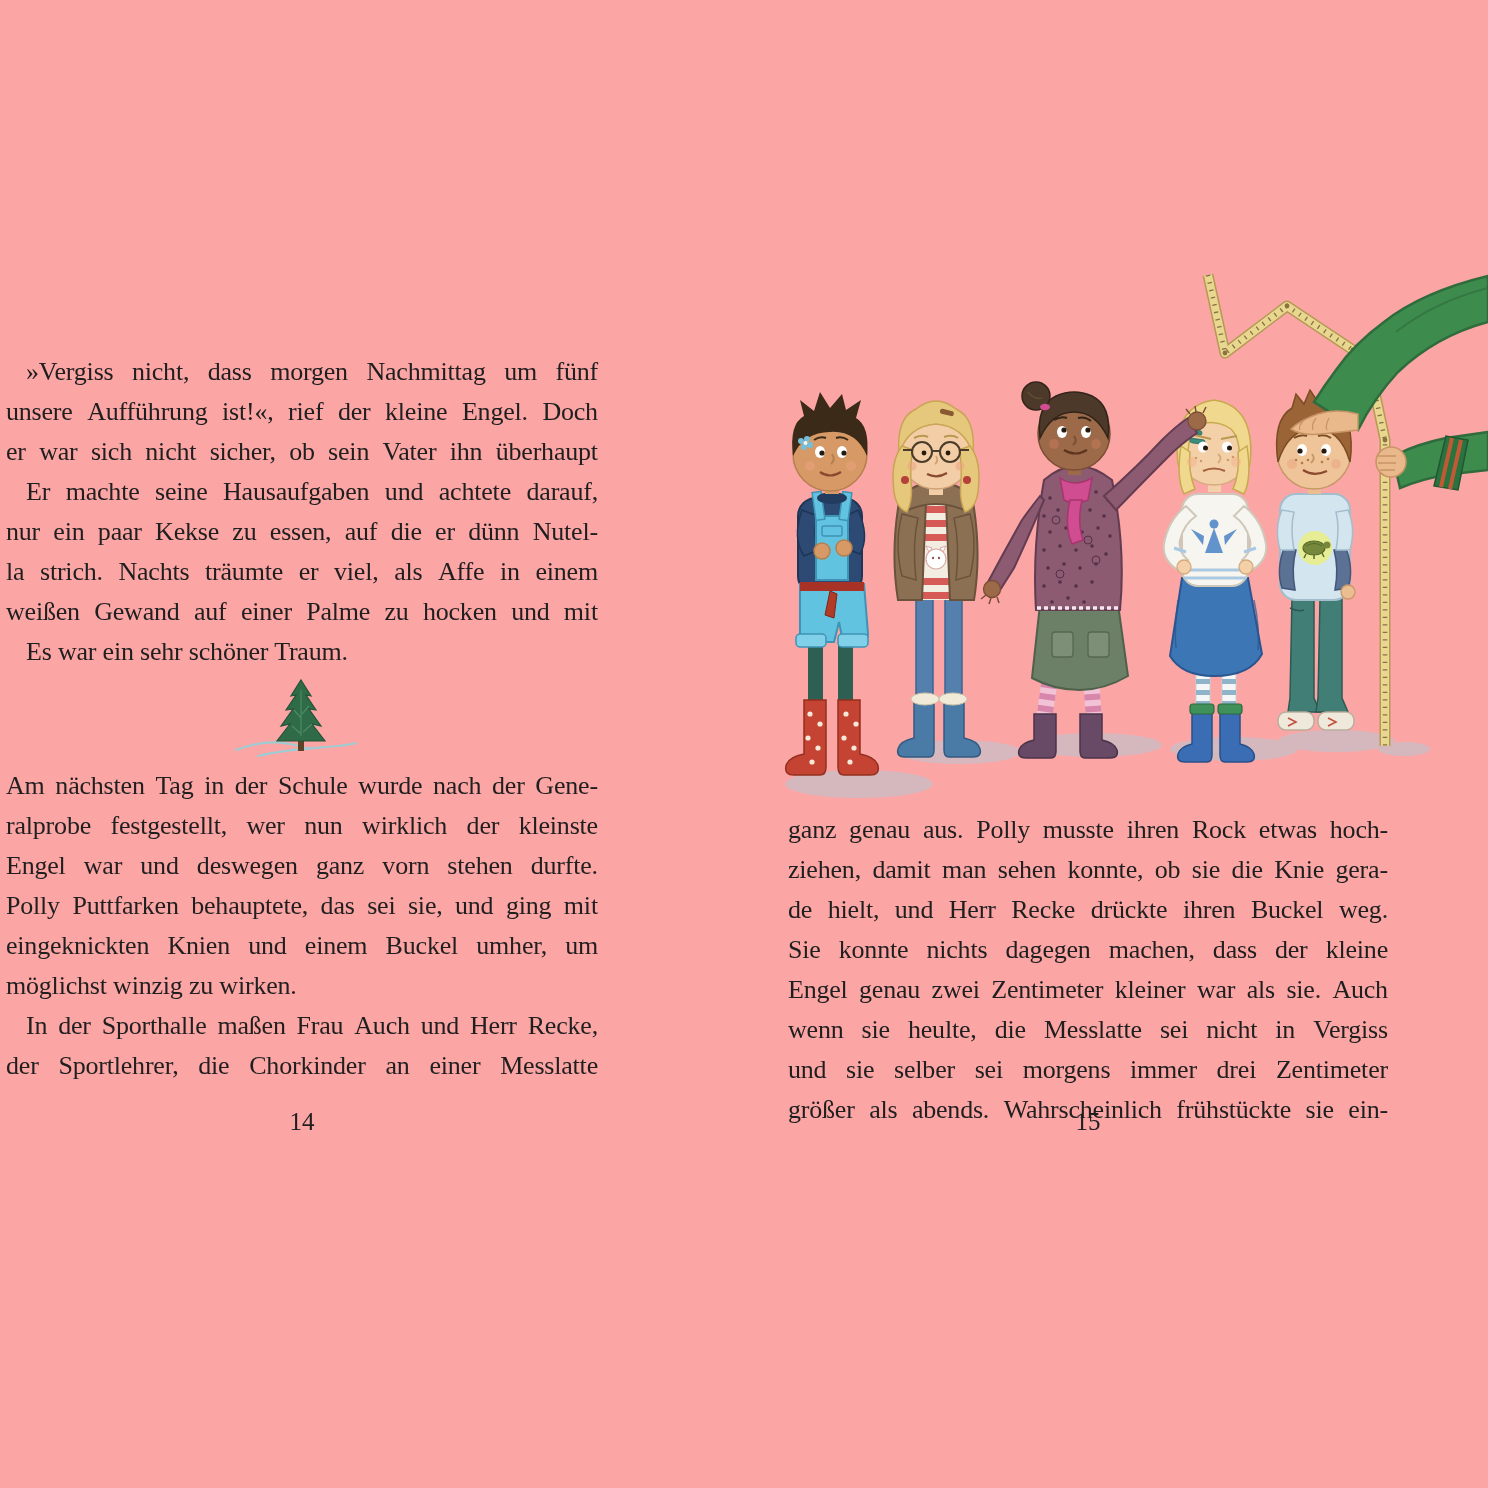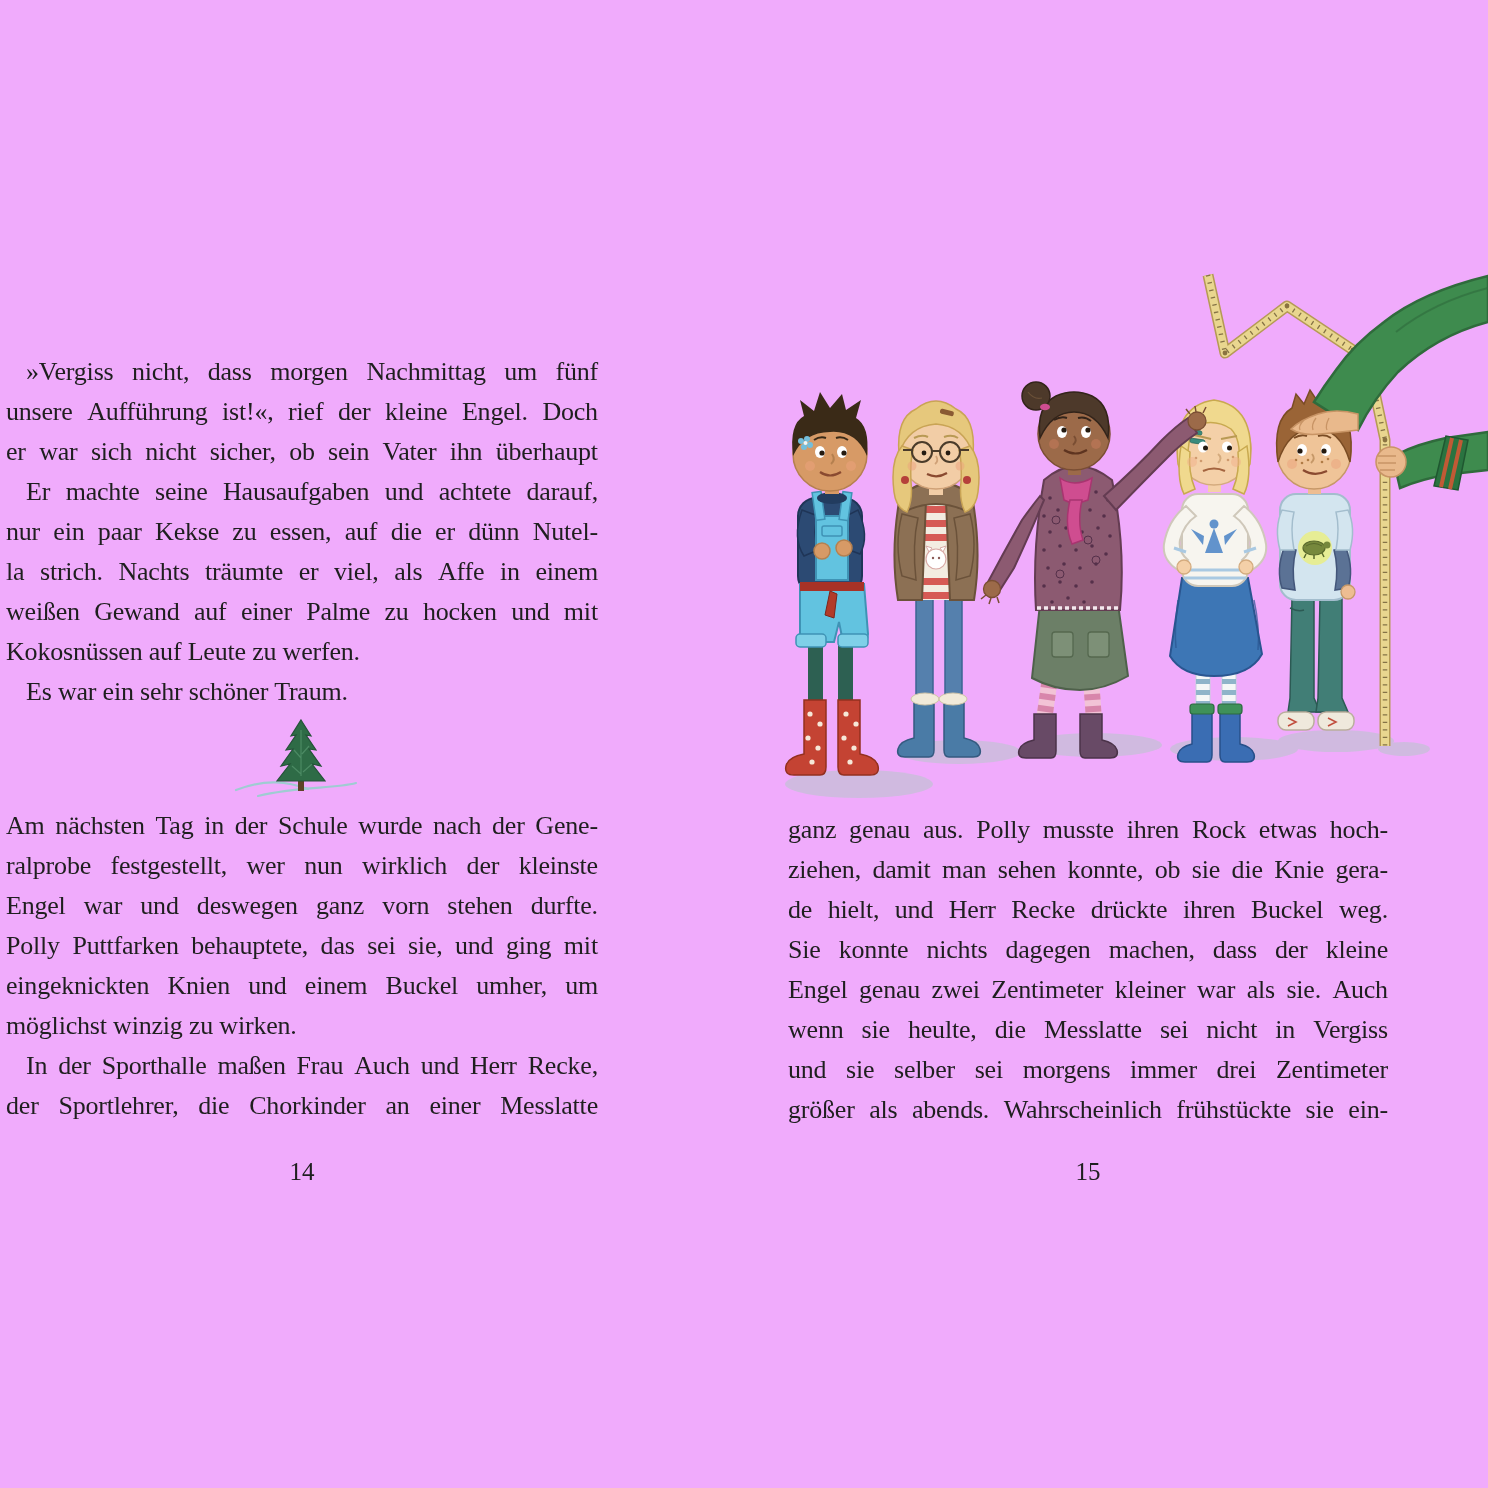--- a/index.html
+++ b/index.html
@@ -1,27 +1,27 @@
 <!DOCTYPE html>
 <html><head>
 <meta charset="utf-8">
 <title>Book spread</title>
 <style>
   html,body{margin:0;padding:0;background:#ffffff;}
-  .spread{position:relative;width:1488px;height:1488px;background:#f0abfc;overflow:hidden;
+  .spread{position:relative;width:1488px;height:1488px;background:#fca5a5;overflow:hidden;
           font-family:"Liberation Serif","DejaVu Serif",serif;color:#1f1f1f;}
   .text-column{position:absolute;font-size:26px;letter-spacing:-0.2px;}
   .col-left{left:6px;top:352px;width:592px;}
   .col-right{left:788px;top:810px;width:600px;}
   .line{height:40px;line-height:40px;white-space:nowrap;}
   .line.just{display:flex;justify-content:space-between;white-space:normal;}
   .line.just span{white-space:pre;}
   .line.indent{padding-left:20px;}
   .divider{height:92px;display:flex;align-items:flex-end;justify-content:center;padding-bottom:2px;}
-  .page-number{position:absolute;top:1158px;font-size:25px;letter-spacing:0;text-align:center;}
+  .page-number{position:absolute;top:1108px;font-size:25px;letter-spacing:0;text-align:center;}
   .pn-left{left:6px;width:592px;}
   .pn-right{left:788px;width:600px;}
   .illustration{position:absolute;left:744px;top:248px;width:744px;height:560px;margin:0;}
   .illustration svg{display:block;}
 </style>
 </head>
 <body>
 
 <div class="spread">
 
@@ -96,21 +96,20 @@
           <span>weißen</span>
           <span>Gewand</span>
           <span>auf</span>
           <span>einer</span>
           <span>Palme</span>
           <span>zu</span>
           <span>hocken</span>
           <span>und</span>
           <span>mit</span>
         </div>
-        <div class="line">Kokosnüssen auf Leute zu werfen.</div>
         <div class="line indent">Es war ein sehr schöner Traum.</div>
   <div class="divider">
     <svg width="160" height="88" viewBox="0 0 160 88" xmlns="http://www.w3.org/2000/svg">
       <path d="M14,74 C45,62 66,66 86,73" fill="none" stroke="#9fccd2" stroke-width="2.2" stroke-linecap="round"></path>
       <path d="M36,80 C76,70 112,73 134,67" fill="none" stroke="#9fccd2" stroke-width="2.2" stroke-linecap="round"></path>
       <rect x="76" y="58" width="6" height="17" fill="#5d4226"></rect>
       <path d="M79,4 L89,20 L84,19 L94,34 L87,33 L99,50 L90,48 L103,65 L55,65 L68,48 L59,50 L71,33 L64,34 L74,19 L69,20 Z" fill="#2e6b46" stroke="#245238" stroke-width="1.2"></path>
       <path d="M79,14 L79,60 M72,34 L79,42 M87,30 L80,38 M70,50 L79,58 M90,48 L81,56" stroke="#4b8a63" stroke-width="1.2" fill="none"></path>
     </svg>
   </div>

